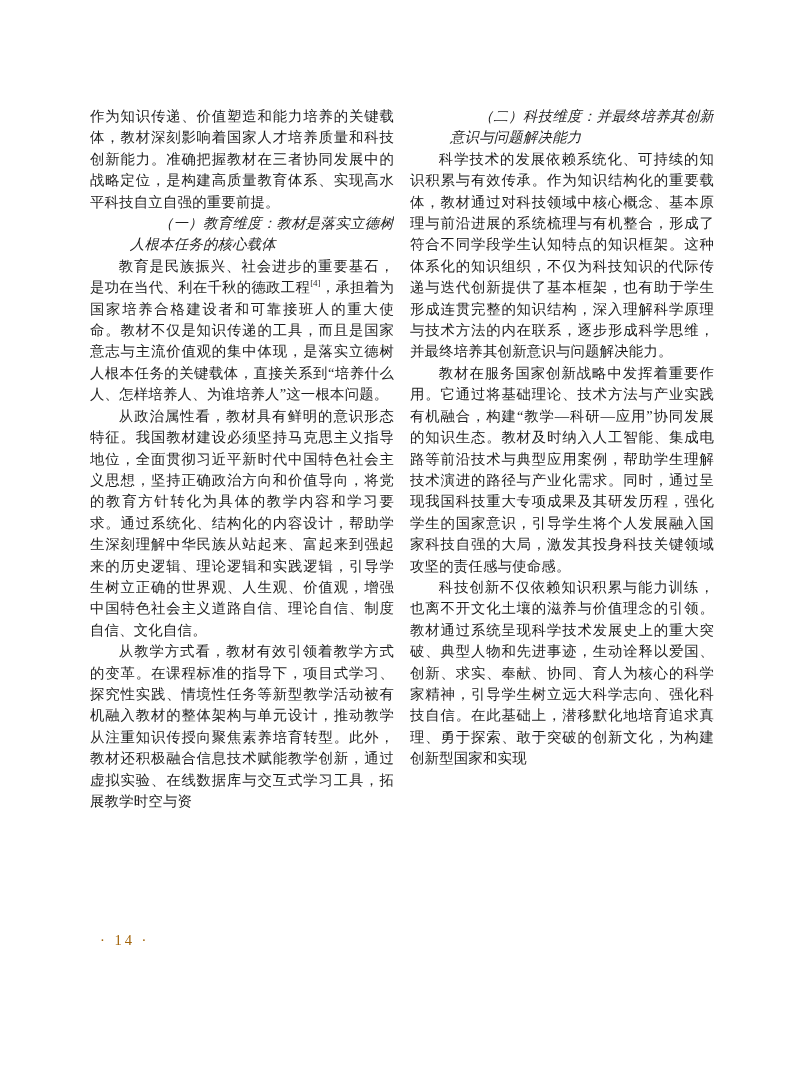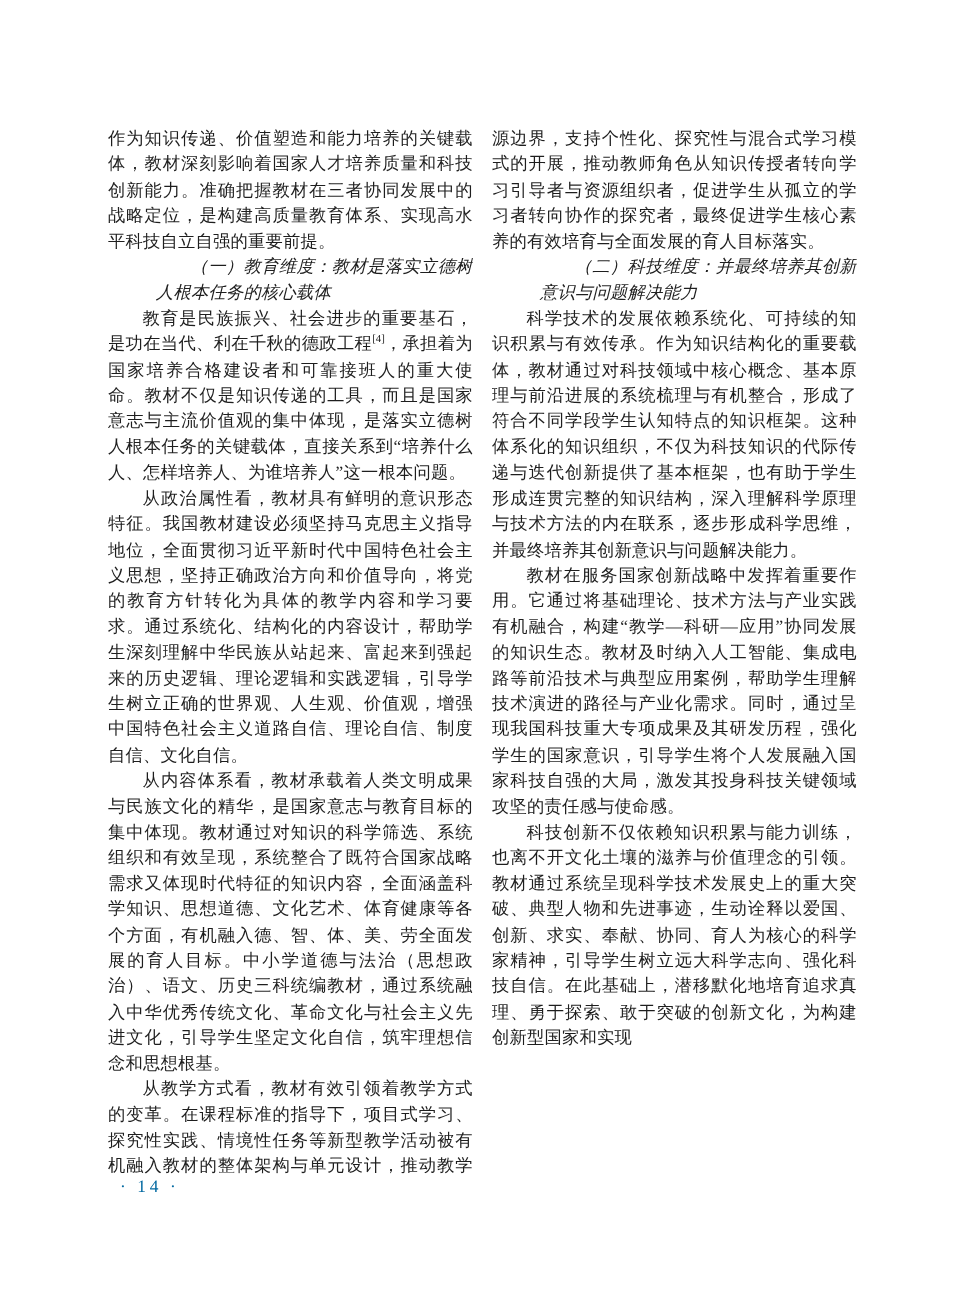--- a/index.html
+++ b/index.html
@@ -51,41 +51,39 @@
   }
   sup.footnote-ref {
     font-size: 9px;
     line-height: 0;
     vertical-align: super;
     letter-spacing: 0;
   }
   .page-number {
     position: absolute;
     left: 100px;
-    top: 981px;
+    top: 932px;
     font-size: 14.5px;
     letter-spacing: 3px;
-    color: #0369a1;
+    color: #a16207;
   }
 </style>
 </head>
 <body>
 
 <div class="page">
   <div class="columns">
     <div class="column">
         <p class="continuation">作为知识传递、价值塑造和能力培养的关键载体，教材深刻影响着国家人才培养质量和科技创新能力。准确把握教材在三者协同发展中的战略定位，是构建高质量教育体系、实现高水平科技自立自强的重要前提。</p>
         <p class="heading">（一）教育维度：教材是落实立德树人根本任务的核心载体</p>
         <p class="paragraph">教育是民族振兴、社会进步的重要基石，是功在当代、利在千秋的德政工程<sup class="footnote-ref" style="color: rgb(30, 30, 30);">[4]</sup>，承担着为国家培养合格建设者和可靠接班人的重大使命。教材不仅是知识传递的工具，而且是国家意志与主流价值观的集中体现，是落实立德树人根本任务的关键载体，直接关系到“培养什么人、怎样培养人、为谁培养人”这一根本问题。</p>
         <p class="paragraph">从政治属性看，教材具有鲜明的意识形态特征。我国教材建设必须坚持马克思主义指导地位，全面贯彻习近平新时代中国特色社会主义思想，坚持正确政治方向和价值导向，将党的教育方针转化为具体的教学内容和学习要求。通过系统化、结构化的内容设计，帮助学生深刻理解中华民族从站起来、富起来到强起来的历史逻辑、理论逻辑和实践逻辑，引导学生树立正确的世界观、人生观、价值观，增强中国特色社会主义道路自信、理论自信、制度自信、文化自信。</p>
-        <p class="paragraph">从内容体系看，教材承载着人类文明成果与民族文化的精华，是国家意志与教育目标的集中体现。教材通过对知识的科学筛选、系统组织和有效呈现，系统整合了既符合国家战略需求又体现时代特征的知识内容，全面涵盖科学知识、思想道德、文化艺术、体育健康等各个方面，有机融入德、智、体、美、劳全面发展的育人目标。中小学道德与法治（思想政治）、语文、历史三科统编教材，通过系统融入中华优秀传统文化、革命文化与社会主义先进文化，引导学生坚定文化自信，筑牢理想信念和思想根基。</p>
         <p class="paragraph">从教学方式看，教材有效引领着教学方式的变革。在课程标准的指导下，项目式学习、探究性实践、情境性任务等新型教学活动被有机融入教材的整体架构与单元设计，推动教学从注重知识传授向聚焦素养培育转型。此外，教材还积极融合信息技术赋能教学创新，通过虚拟实验、在线数据库与交互式学习工具，拓展教学时空与资</p>
       </div>
     <div class="column">
-        <p class="continuation">源边界，支持个性化、探究性与混合式学习模式的开展，推动教师角色从知识传授者转向学习引导者与资源组织者，促进学生从孤立的学习者转向协作的探究者，最终促进学生核心素养的有效培育与全面发展的育人目标落实。</p>
         <p class="heading">（二）科技维度：并最终培养其创新意识与问题解决能力</p>
         <p class="paragraph">科学技术的发展依赖系统化、可持续的知识积累与有效传承。作为知识结构化的重要载体，教材通过对科技领域中核心概念、基本原理与前沿进展的系统梳理与有机整合，形成了符合不同学段学生认知特点的知识框架。这种体系化的知识组织，不仅为科技知识的代际传递与迭代创新提供了基本框架，也有助于学生形成连贯完整的知识结构，深入理解科学原理与技术方法的内在联系，逐步形成科学思维，并最终培养其创新意识与问题解决能力。</p>
         <p class="paragraph">教材在服务国家创新战略中发挥着重要作用。它通过将基础理论、技术方法与产业实践有机融合，构建“教学—科研—应用”协同发展的知识生态。教材及时纳入人工智能、集成电路等前沿技术与典型应用案例，帮助学生理解技术演进的路径与产业化需求。同时，通过呈现我国科技重大专项成果及其研发历程，强化学生的国家意识，引导学生将个人发展融入国家科技自强的大局，激发其投身科技关键领域攻坚的责任感与使命感。</p>
         <p class="paragraph">科技创新不仅依赖知识积累与能力训练，也离不开文化土壤的滋养与价值理念的引领。教材通过系统呈现科学技术发展史上的重大突破、典型人物和先进事迹，生动诠释以爱国、创新、求实、奉献、协同、育人为核心的科学家精神，引导学生树立远大科学志向、强化科技自信。在此基础上，潜移默化地培育追求真理、勇于探索、敢于突破的创新文化，为构建创新型国家和实现</p>
       </div>
   </div>
   <div class="page-number">· 14 ·</div>
 </div>
 
 </body></html>

